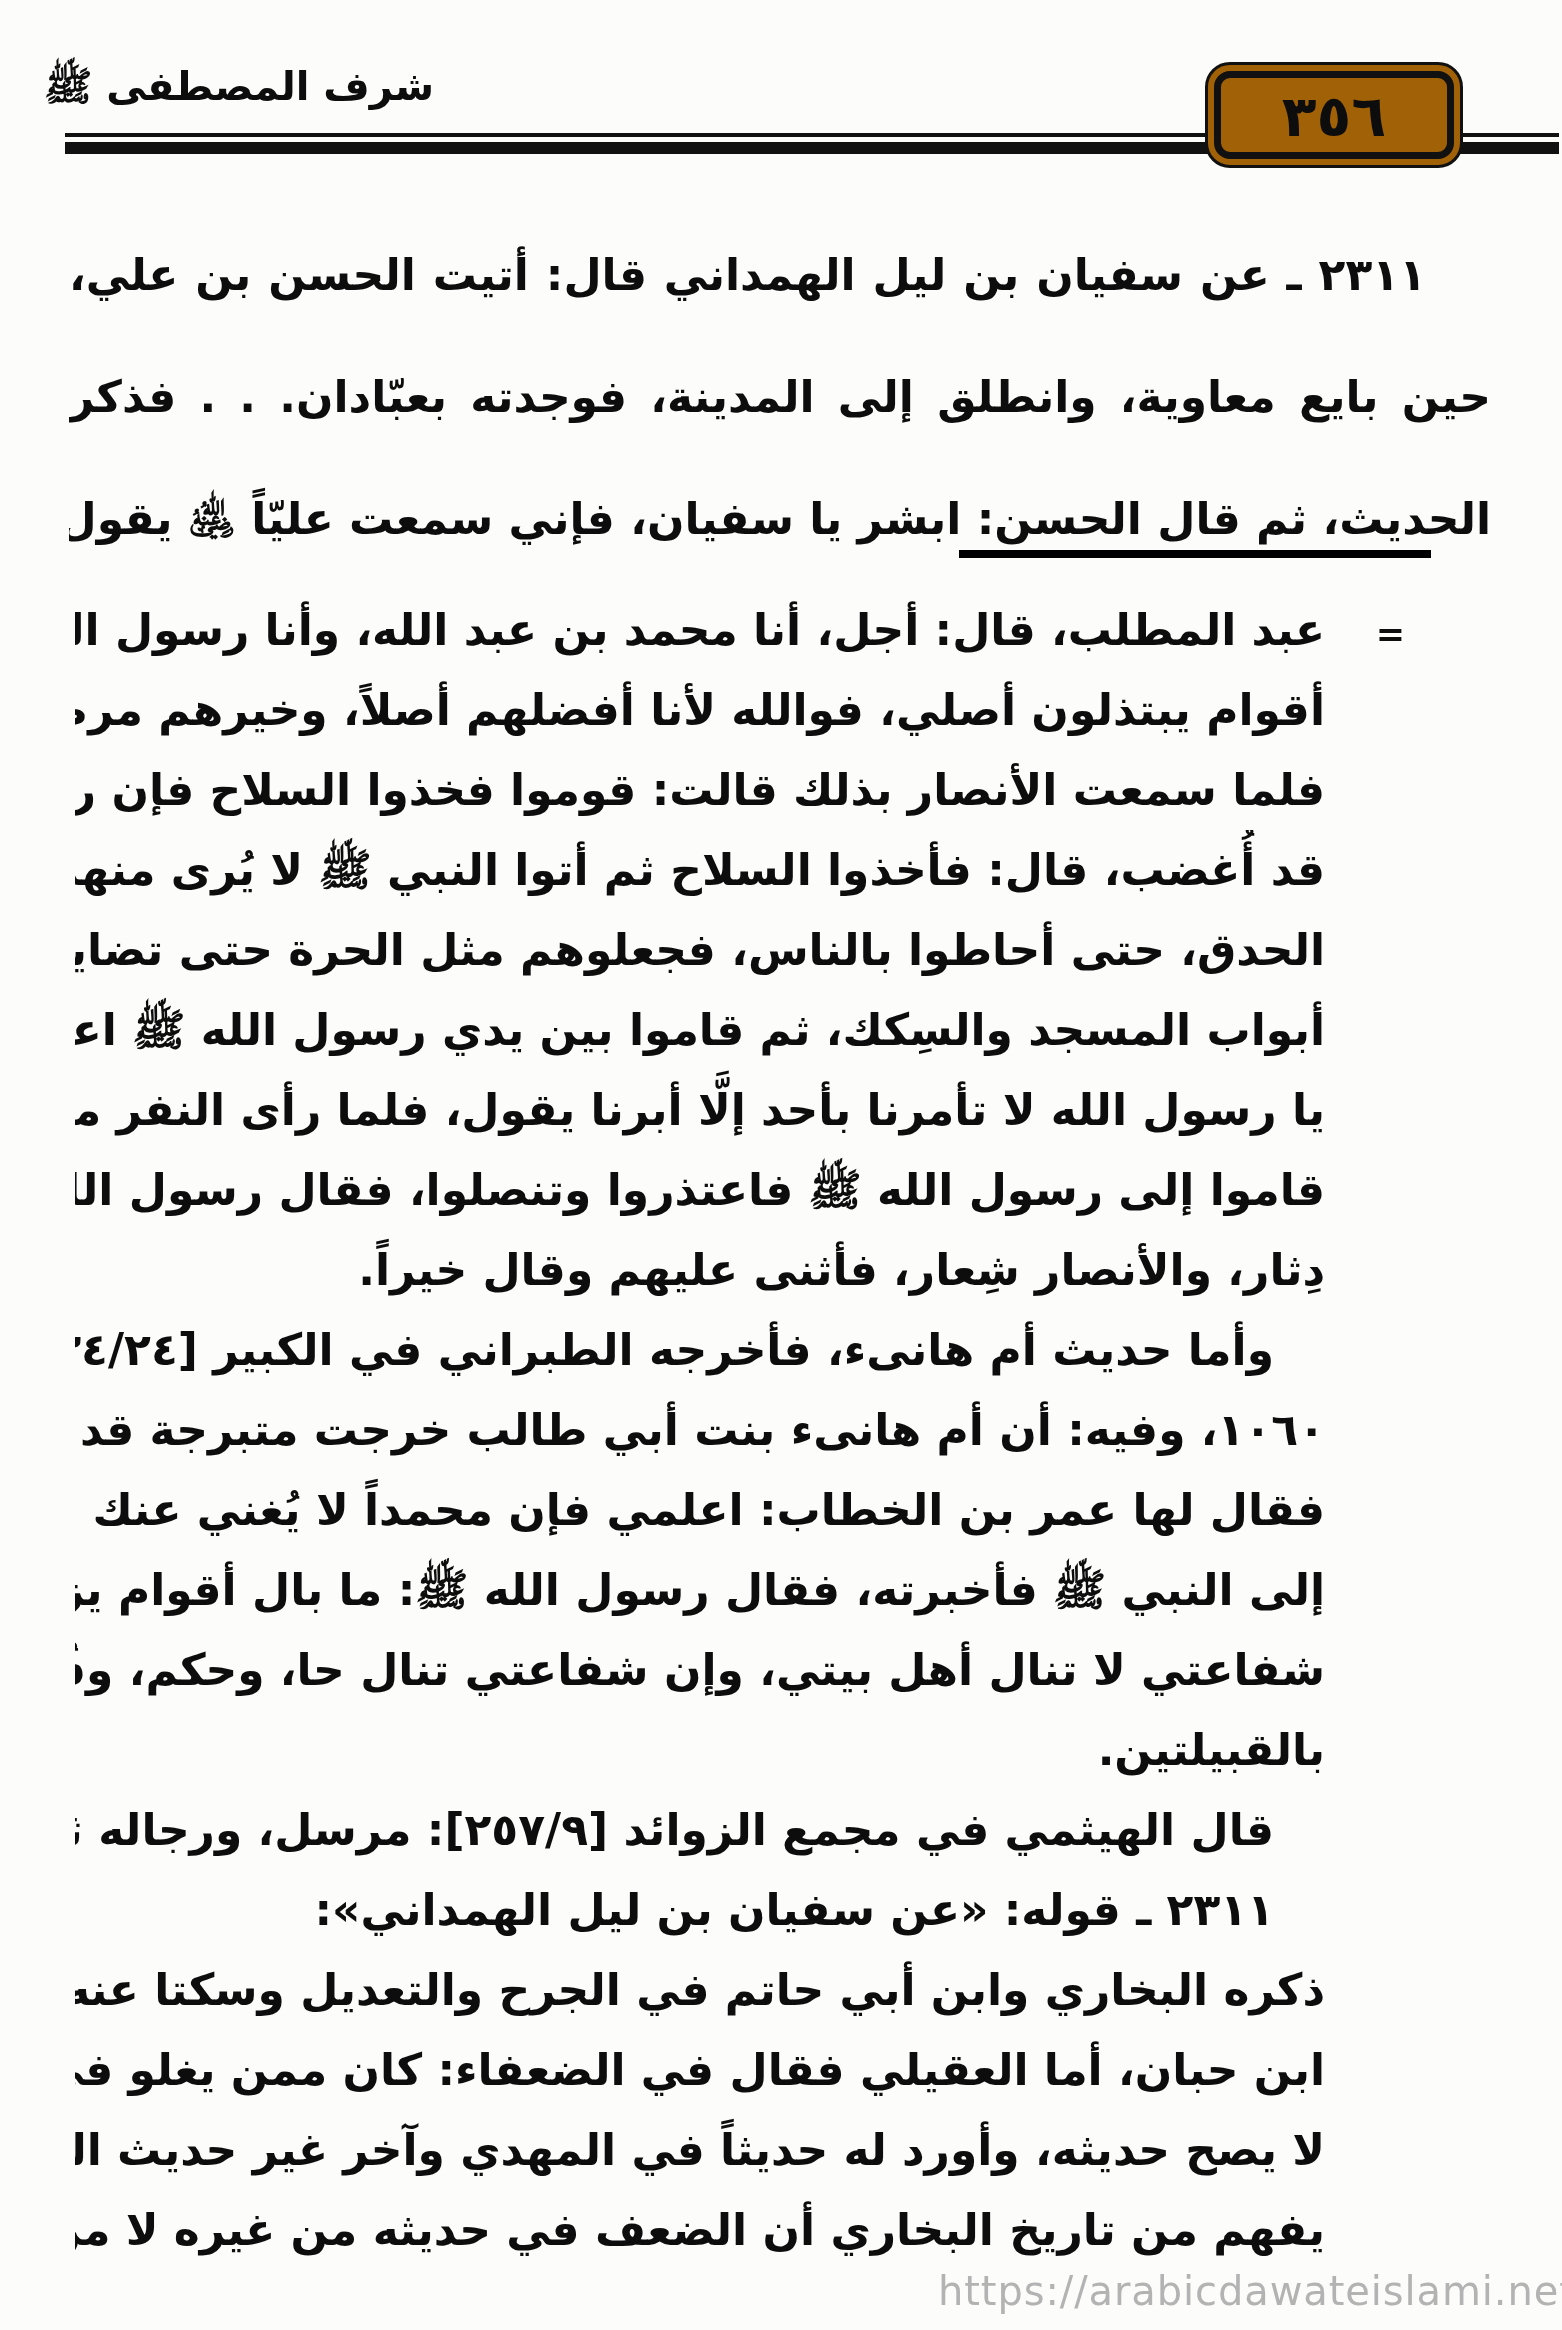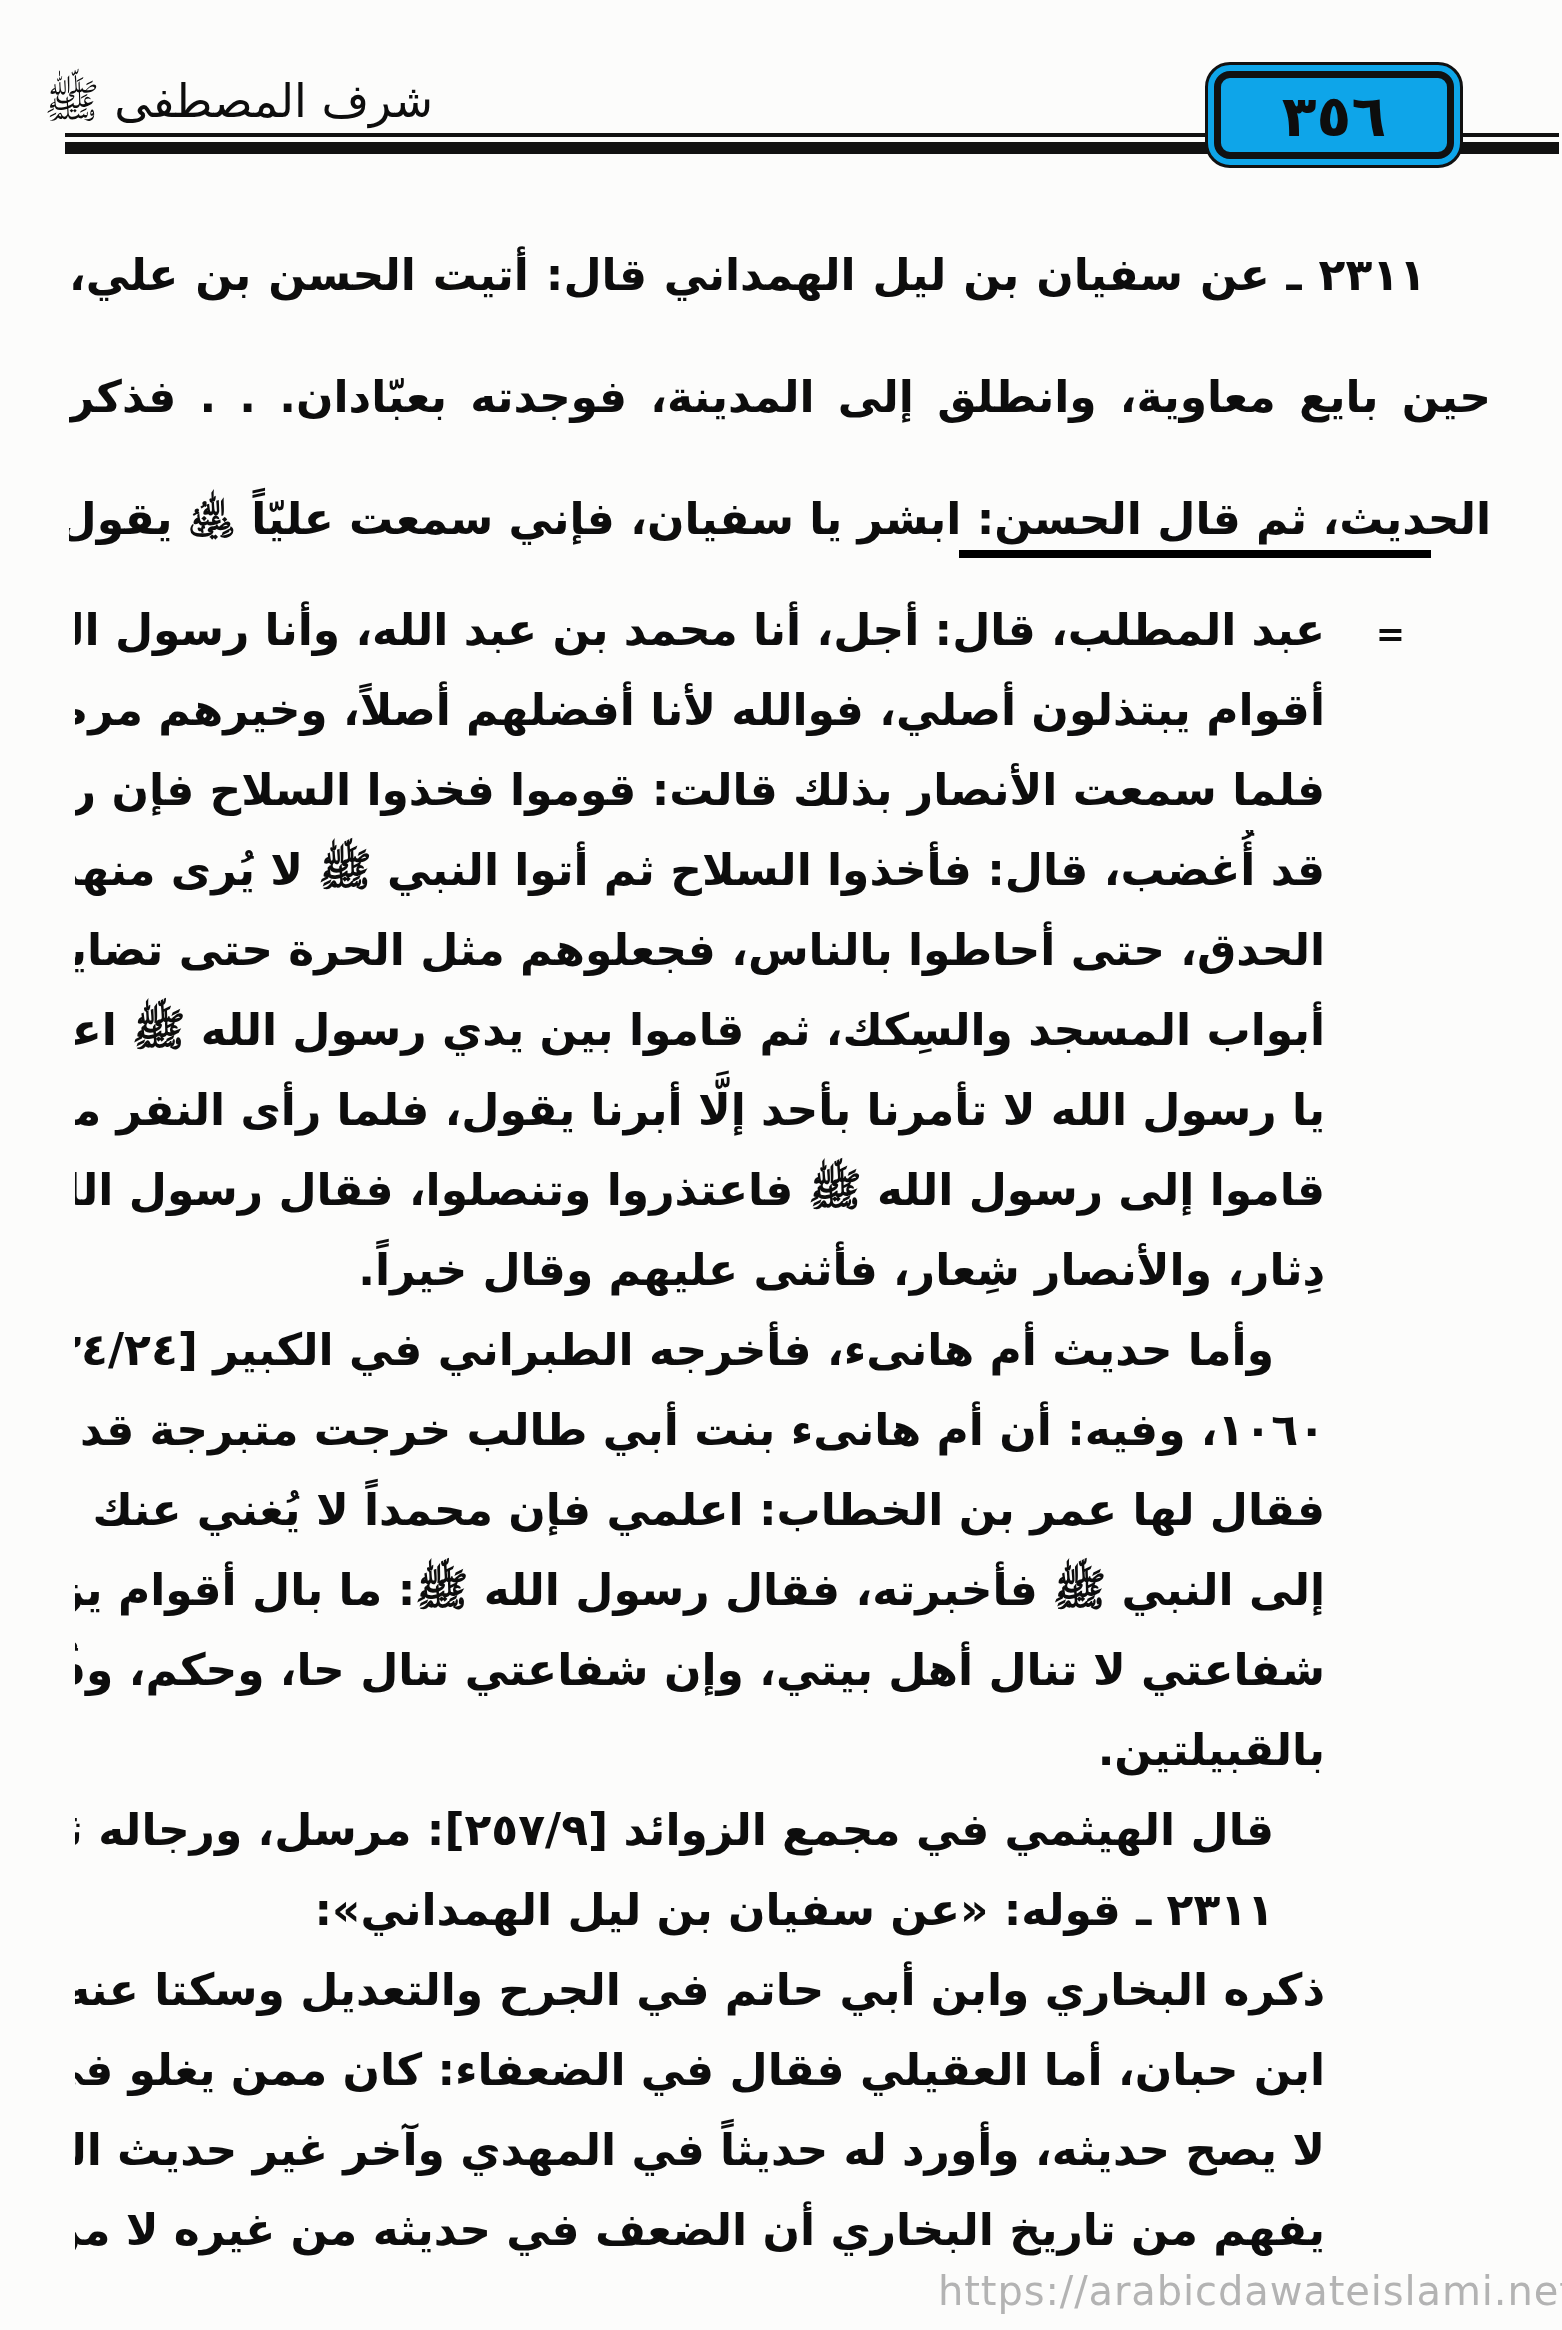--- a/index.html
+++ b/index.html
@@ -16,23 +16,23 @@
     position: relative;
     width: 1562px;
     height: 2330px;
     direction: rtl;
   }
 
   
   .book-title {
     position: absolute;
     left: 44px;
-    top: 73px;
-    font-size: 46px;
-    font-weight: normal;
+    top: 62px;
+    font-size: 40px;
+    font-weight: bold;
     white-space: nowrap;
     letter-spacing: -0.9px;
   }
   .rule-thin {
     position: absolute;
     left: 65px;
     right: 3.5px;
     top: 133px;
     height: 3.5px;
     background: #111;
@@ -44,21 +44,21 @@
     top: 142px;
     height: 11.5px;
     background: #111;
   }
   .pagenum-box {
     position: absolute;
     right: 99px;
     top: 62px;
     width: 258px;
     height: 106px;
-    background: #0ea5e9;
+    background: #a16207;
     border: 3.5px solid #111;
     border-radius: 25px;
     box-sizing: border-box;
   }
   .pagenum-inner {
     position: absolute;
     inset: 6.2px;
     border: 7px solid #111;
     border-radius: 16px;
     display: flex;

